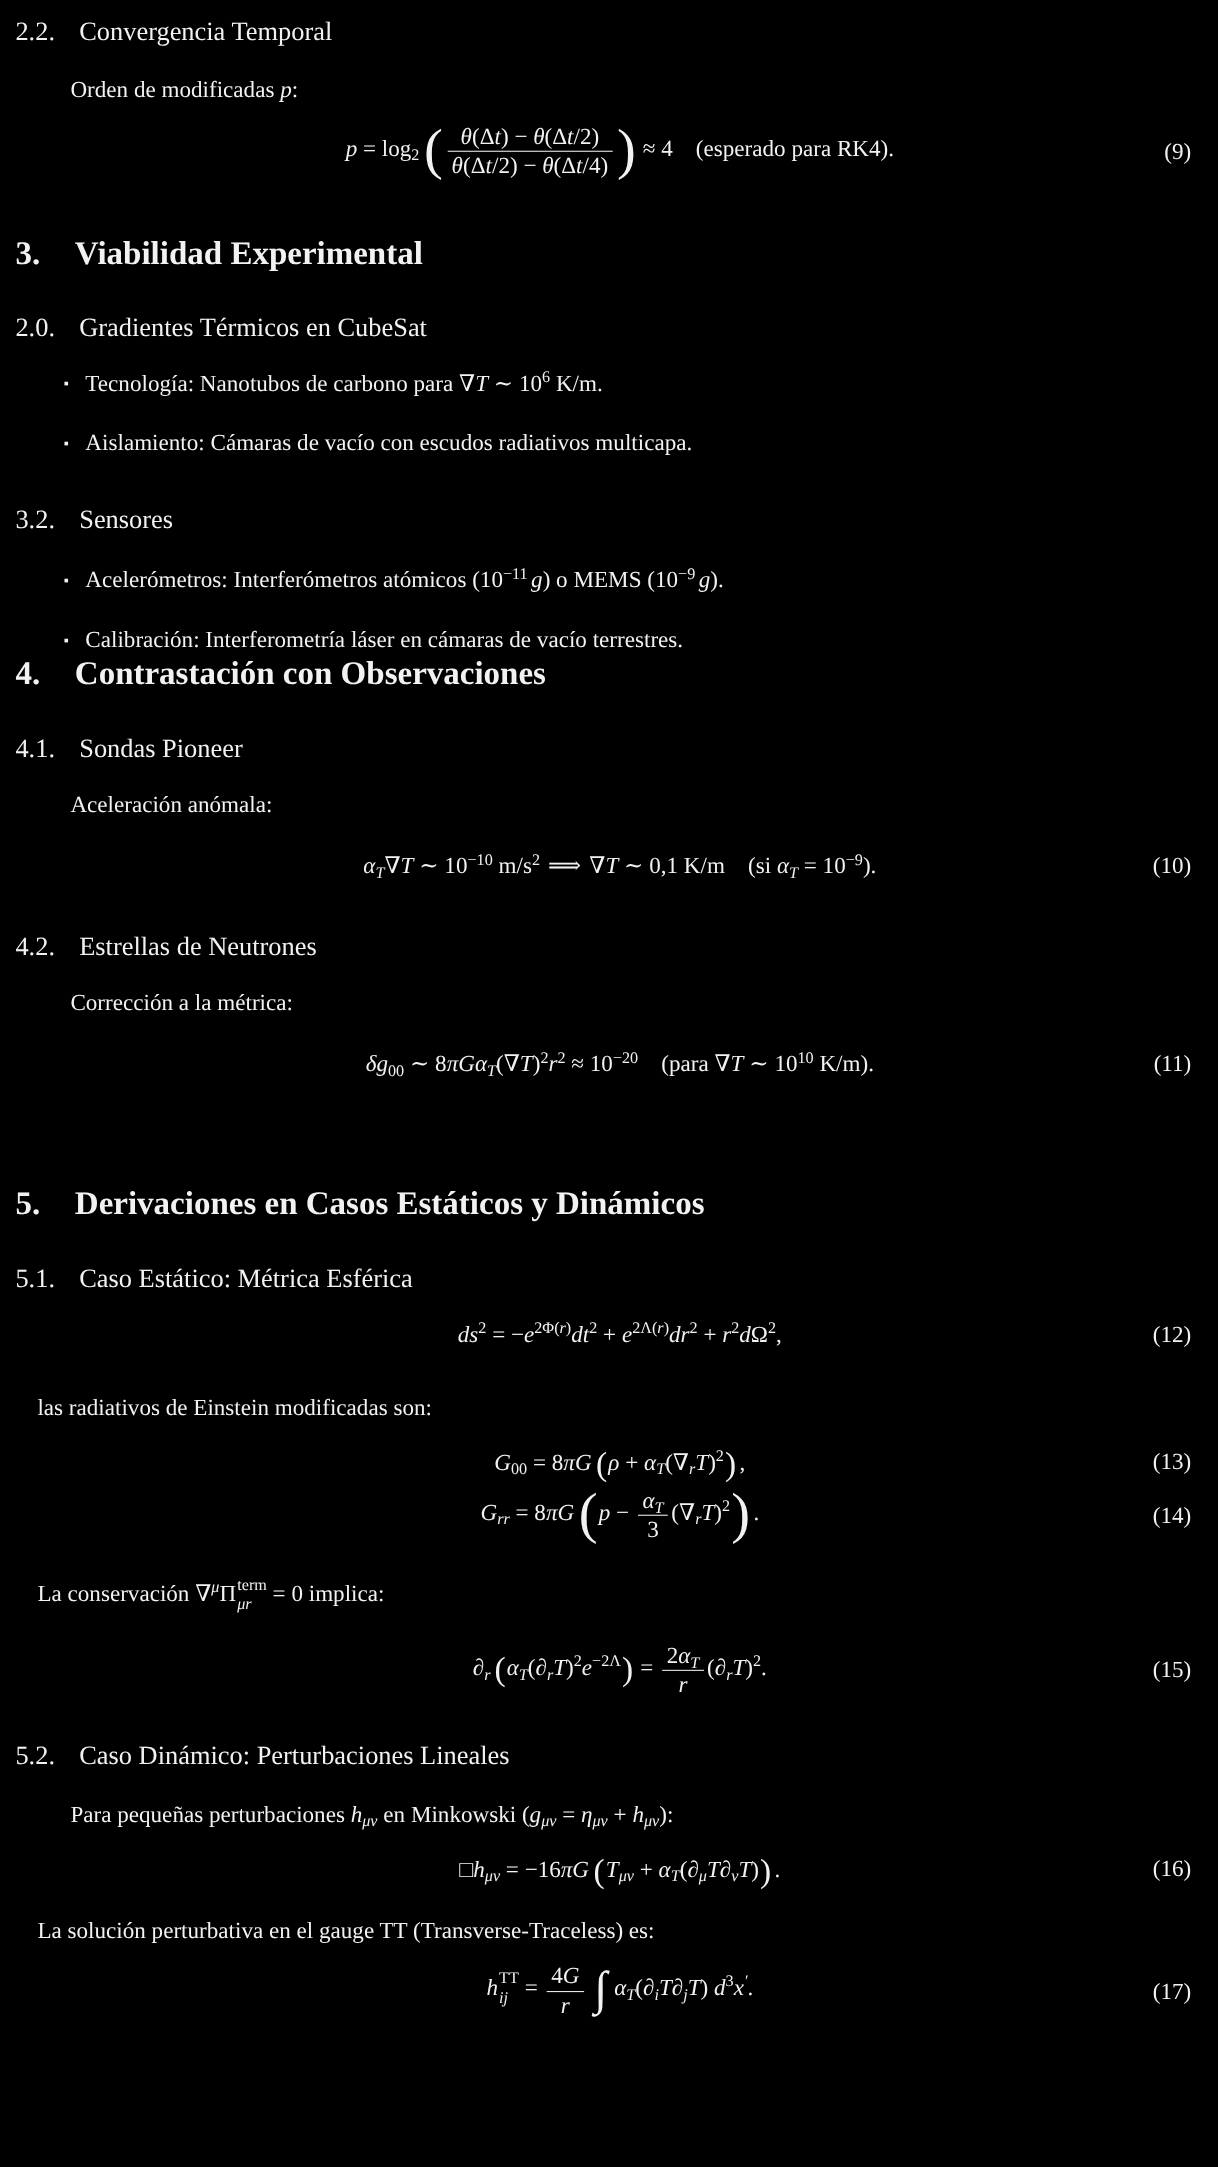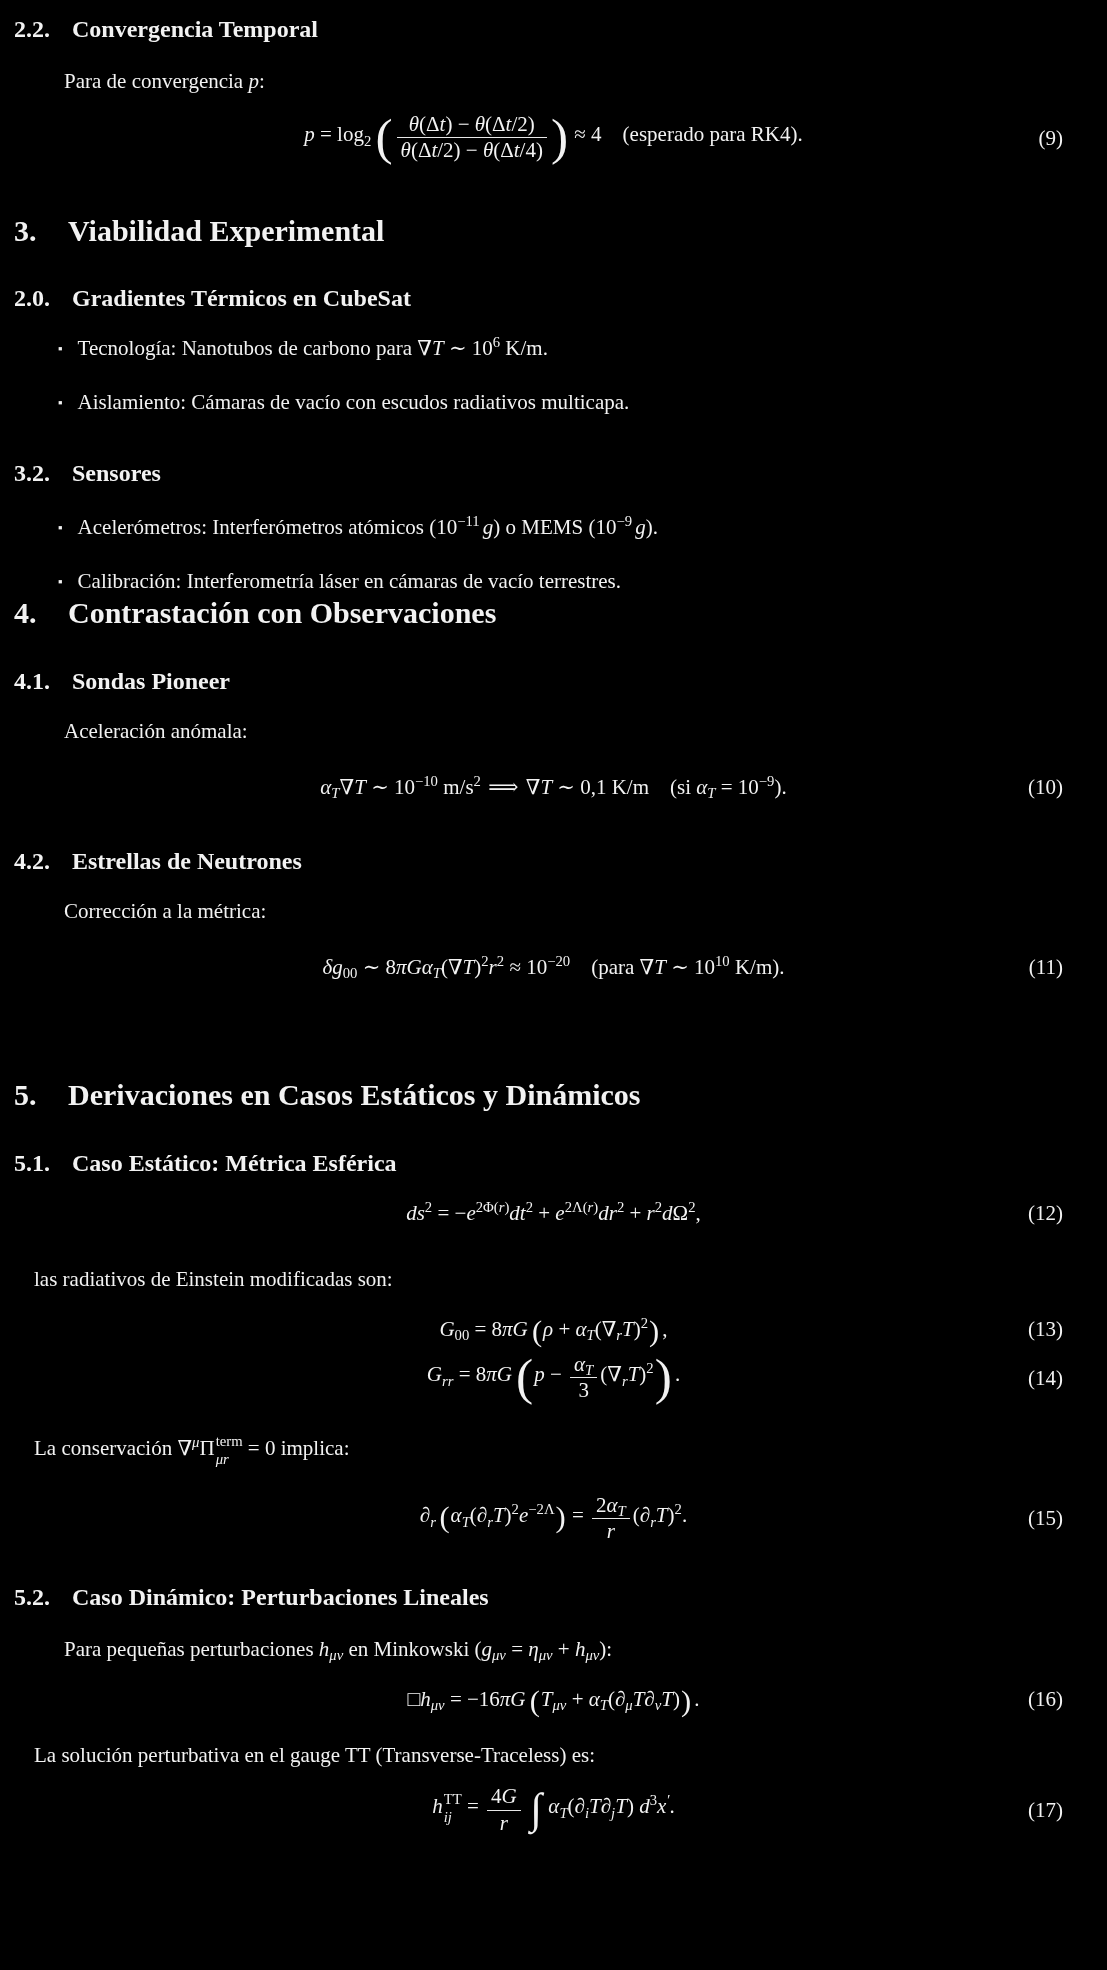--- a/index.html
+++ b/index.html
@@ -5,27 +5,27 @@
   html,body{margin:0;padding:0;}
   body{
     width:1107px;height:1970px;overflow:hidden;
     background:#000000;color:#f2f2f2;
     font-family:"Liberation Serif","DejaVu Serif",serif;
     font-size:21px;line-height:1.25;
   }
   .doc{position:relative;width:1107px;height:1970px;}
   .h1{font-size:30px;font-weight:bold;margin:0 0 0 14px;}
   .h1 .num{display:inline-block;min-width:30px;margin-right:24px;}
-  .h2{font-size:24px;font-weight:bold;margin:0 0 0 14px;}
+  .h2{font-size:24px;font-weight:normal;margin:0 0 0 14px;}
   .h2 .num{display:inline-block;margin-right:22px;}
   .para{margin:0 0 0 64px;}
   .para.noindent{margin-left:34px;}
   .bullet{margin:0 0 0 58px;display:flex;align-items:baseline;}
   .bullet .marker{font-size:13px;margin-right:15px;position:relative;top:-2px;}
-  .eqrow{position:relative;margin-left:36px;margin-right:36px;min-height:30px;
+  .eqrow{position:relative;margin-left:36px;margin-right:16px;min-height:30px;
          display:flex;align-items:center;justify-content:center;}
   .eq{text-align:center;}
   .eqnum{position:absolute;right:8px;top:50%;transform:translateY(-50%);}
   .it{font-style:italic;}
   .bf{font-weight:normal;}
   .rm{font-style:normal;}
   sup,sub{font-size:0.7em;line-height:0;}
   sup{vertical-align:0.55em;}
   sub{vertical-align:-0.3em;}
   .frac{display:inline-block;vertical-align:-0.75em;text-align:center;margin:0 3px;line-height:1.2;}
@@ -37,21 +37,21 @@
   .ss{display:inline-flex;flex-direction:column;align-items:flex-start;
       vertical-align:middle;font-size:0.7em;line-height:1.2;margin-left:1px;}
 </style>
 </head>
 <body>
 
 <main class="doc">
 
   <h2 class="h2" style="margin-top:14px"><span class="num">2.2.</span><span>Convergencia Temporal</span></h2>
 
-  <p class="para" style="margin-top:24px"><span class="rm">Para de convergencia </span><span class="it">p</span><span class="rm">:</span></p>
+  <p class="para" style="margin-top:24px"><span class="rm">Orden de modificadas </span><span class="it">p</span><span class="rm">:</span></p>
 
   <div class="eqrow" style="margin-top:18px">
     <div class="eq"><span class="it">p</span><span class="rm"> = log</span><sub><span class="rm">2</span></sub><span style="display: inline-block; width: 0.15em;"></span><span class="bigp">(</span><span class="frac"><span class="fn"><span class="it">θ</span><span class="rm">(Δ</span><span class="it">t</span><span class="rm">) − </span><span class="it">θ</span><span class="rm">(Δ</span><span class="it">t</span><span class="rm">/2)</span></span><span class="fd"><span class="it">θ</span><span class="rm">(Δ</span><span class="it">t</span><span class="rm">/2) − </span><span class="it">θ</span><span class="rm">(Δ</span><span class="it">t</span><span class="rm">/4)</span></span></span><span class="bigp">)</span><span class="rm"> ≈ 4</span><span style="display: inline-block; width: 1em;"></span><span class="rm">(esperado para RK4).</span></div>
     <div class="eqnum">(9)</div>
   </div>
 
   <h1 class="h1" style="margin-top:48px"><span class="num">3.</span><span>Viabilidad Experimental</span></h1>
 
   <h2 class="h2" style="margin-top:34px"><span class="num">2.0.</span><span>Gradientes Térmicos en CubeSat</span></h2>
 

